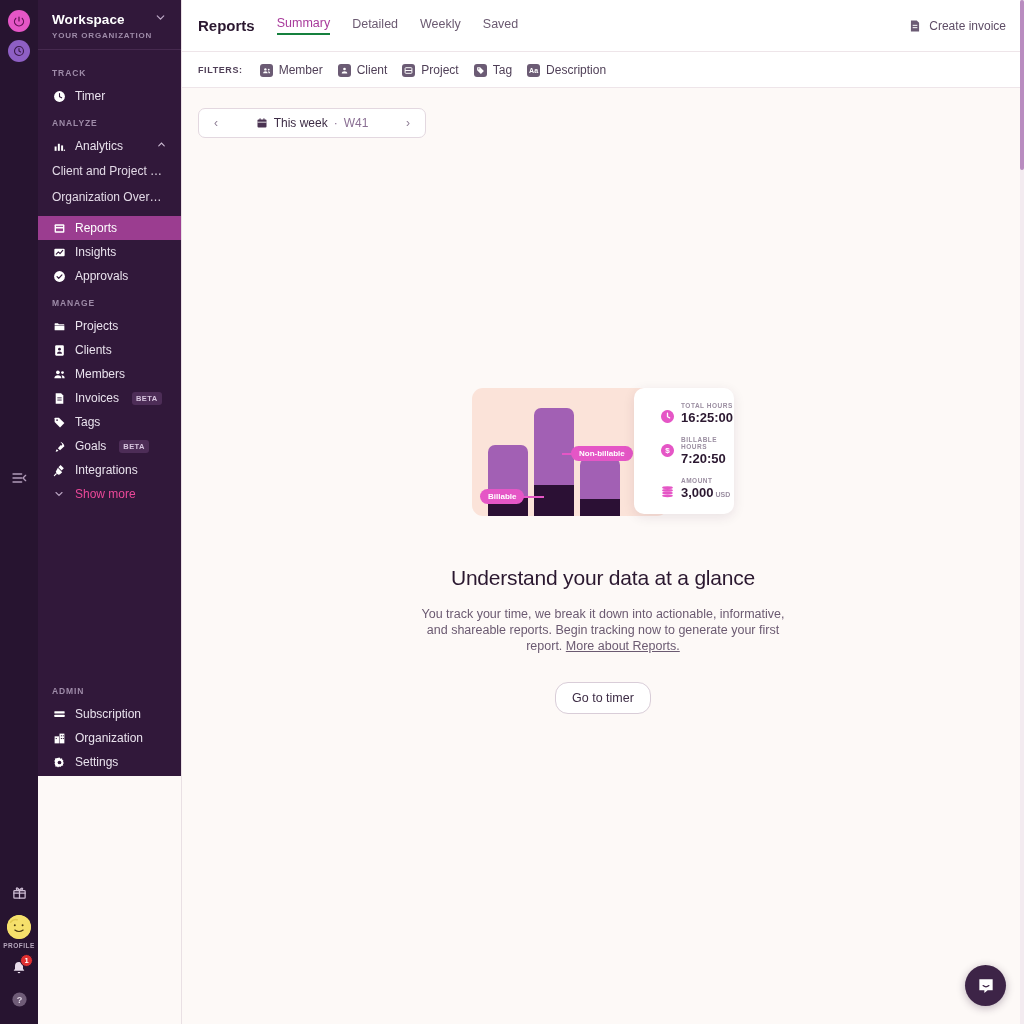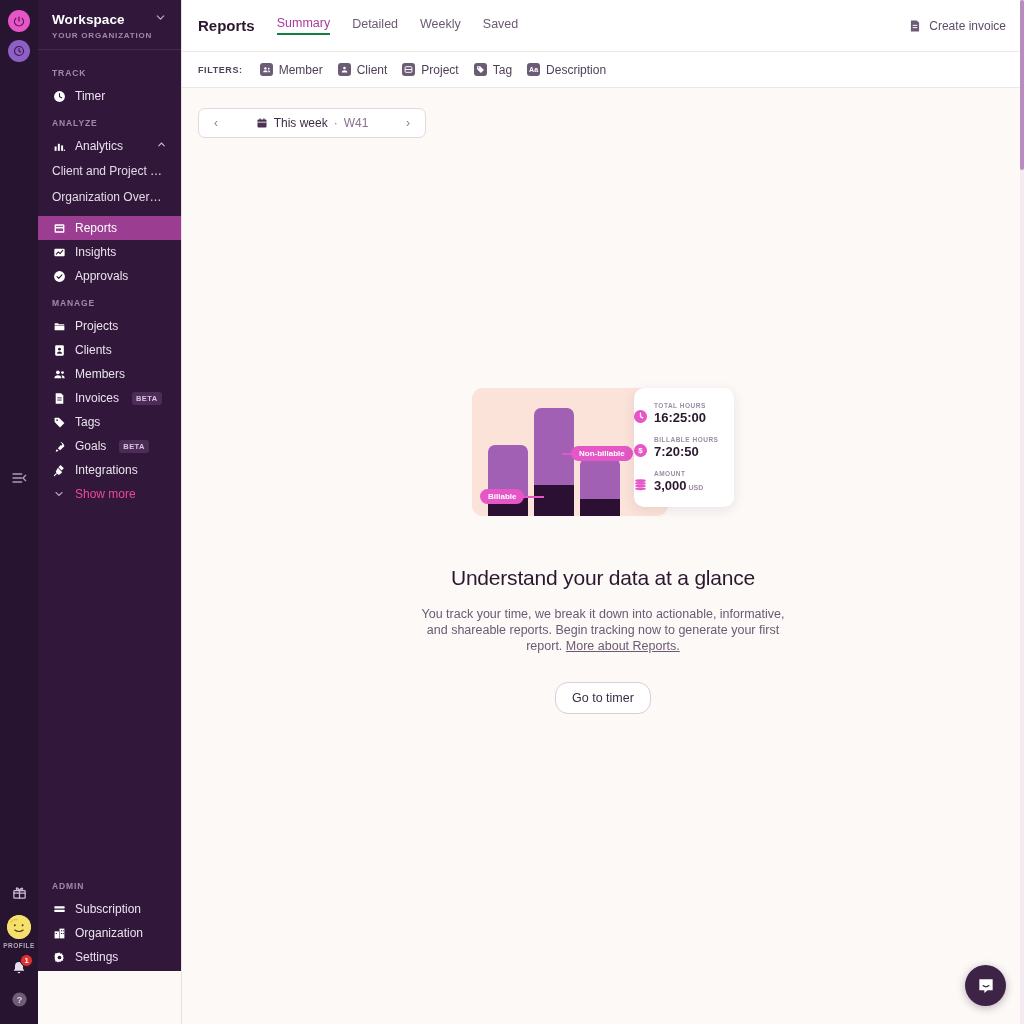--- a/index.html
+++ b/index.html
@@ -48,21 +48,21 @@
     background: #e03030; color: #fff;
     font-size: 7.5px; font-weight: 700;
     width: 13px; height: 13px; border-radius: 50%;
     display: flex; align-items: center; justify-content: center;
     border: 1.5px solid #271430;
   }
 
   
   .sidebar {
     width: 143px; flex: 0 0 143px;
-    background: #31183a; height: 971px;
+    background: #31183a; height: 776px;
     position: relative; color: #fff;
     display: flex; flex-direction: column;
   }
   .ws-header { padding: 10px 14px 9px 14px; }
   .ws-row { display: flex; align-items: center; justify-content: space-between; }
   .ws-title { font-size: 13.5px; font-weight: 700; color: #fff; letter-spacing: .1px;}
   .ws-sub { font-size: 8px; letter-spacing: .8px; color: #9e8ba8; margin-top: 3px; font-weight: 600;}
   .chev { color: #bda8c6; }
   .divider { height: 1px; background: #46294f; margin: 0 0 0 0; }
 
@@ -117,21 +117,21 @@
   .filterbar {
     height: 36px; flex: 0 0 36px; background: #fff;
     display: flex; align-items: center; gap: 15px; padding: 0 16px;
     border-bottom: 1px solid #eee5e9;
   }
   .filters-label {
     font-size: 9px; font-weight: 700; letter-spacing: .6px; color: #4f3f57;
     margin-right: 2px;
   }
   .filter-item {
-    display: flex; align-items: center; gap: 6px;
+    display: flex; align-items: flex-end; gap: 6px;
     font-size: 12px; color: #4f3f57; cursor: pointer;
   }
   .fico {
     width: 13px; height: 13px; border-radius: 3px;
     background: #6b5b74; color: #fff;
     display:flex; align-items:center; justify-content:center;
     font-size: 7px; font-weight: 700; flex: 0 0 13px;
   }
 
   .body { flex: 1 1 auto; position: relative; padding: 20px 16px 0 16px; overflow: hidden; }
@@ -165,21 +165,21 @@
   .bar .bot { background: #2b1034; width: 100%; }
   .tag {
     position: absolute; background: #e556c6; color: #fff;
     font-size: 8px; font-weight: 700; border-radius: 9px;
     padding: 3px 8px; white-space: nowrap;
   }
   .tag-line { position: absolute; height: 2px; background: #e556c6; }
   .stats {
     position: absolute; right: 0; top: 0;
     width: 100px; background: #fff; border-radius: 10px;
-    padding: 14px 0; box-shadow: 0 3px 12px rgba(60,20,60,.10);
+    padding: 14px 27px; box-shadow: 0 3px 12px rgba(60,20,60,.10);
   }
   .stat { margin-bottom: 11px; display: flex; align-items: flex-start; gap: 7px; }
   .stat:last-child { margin-bottom: 0; }
   .stat-ico {
     width: 13px; height: 13px; border-radius: 50%; flex: 0 0 13px;
     background: #e556c6; color: #fff; margin-top: 8px;
     display:flex; align-items:center; justify-content:center; font-size: 8px;
   }
   .stat-ico.coins { background: transparent; border-radius: 0; }
   .stat-lbl { font-size: 6.5px; letter-spacing: .5px; color: #9b8ea1; font-weight: 700; }

